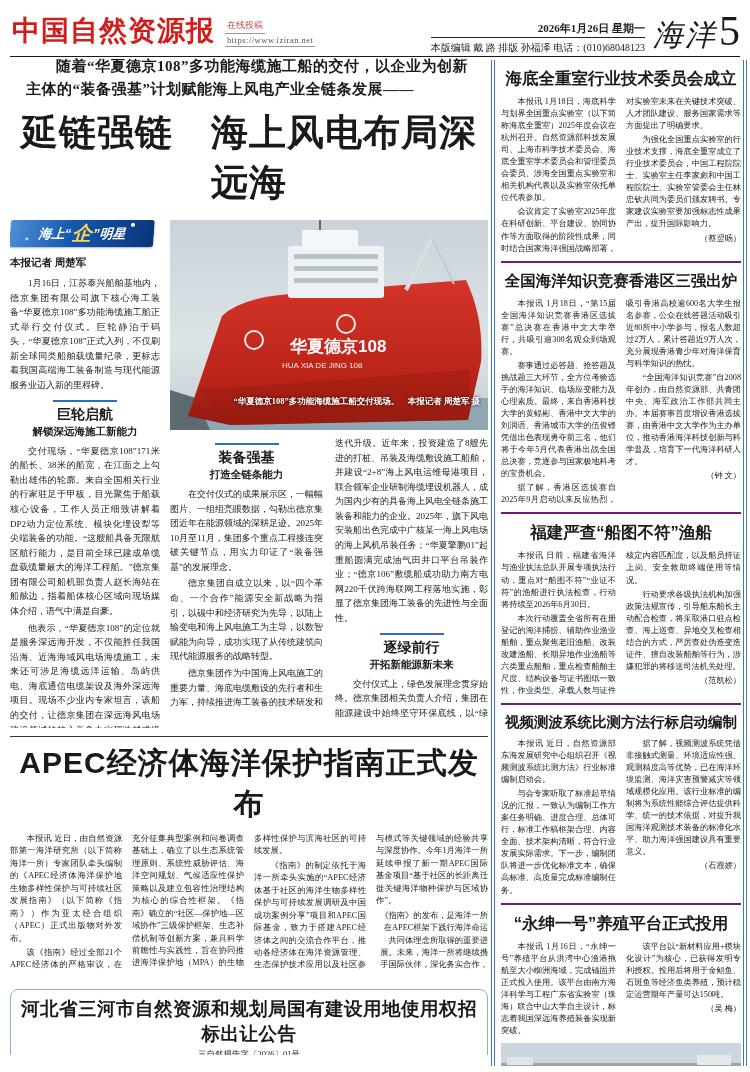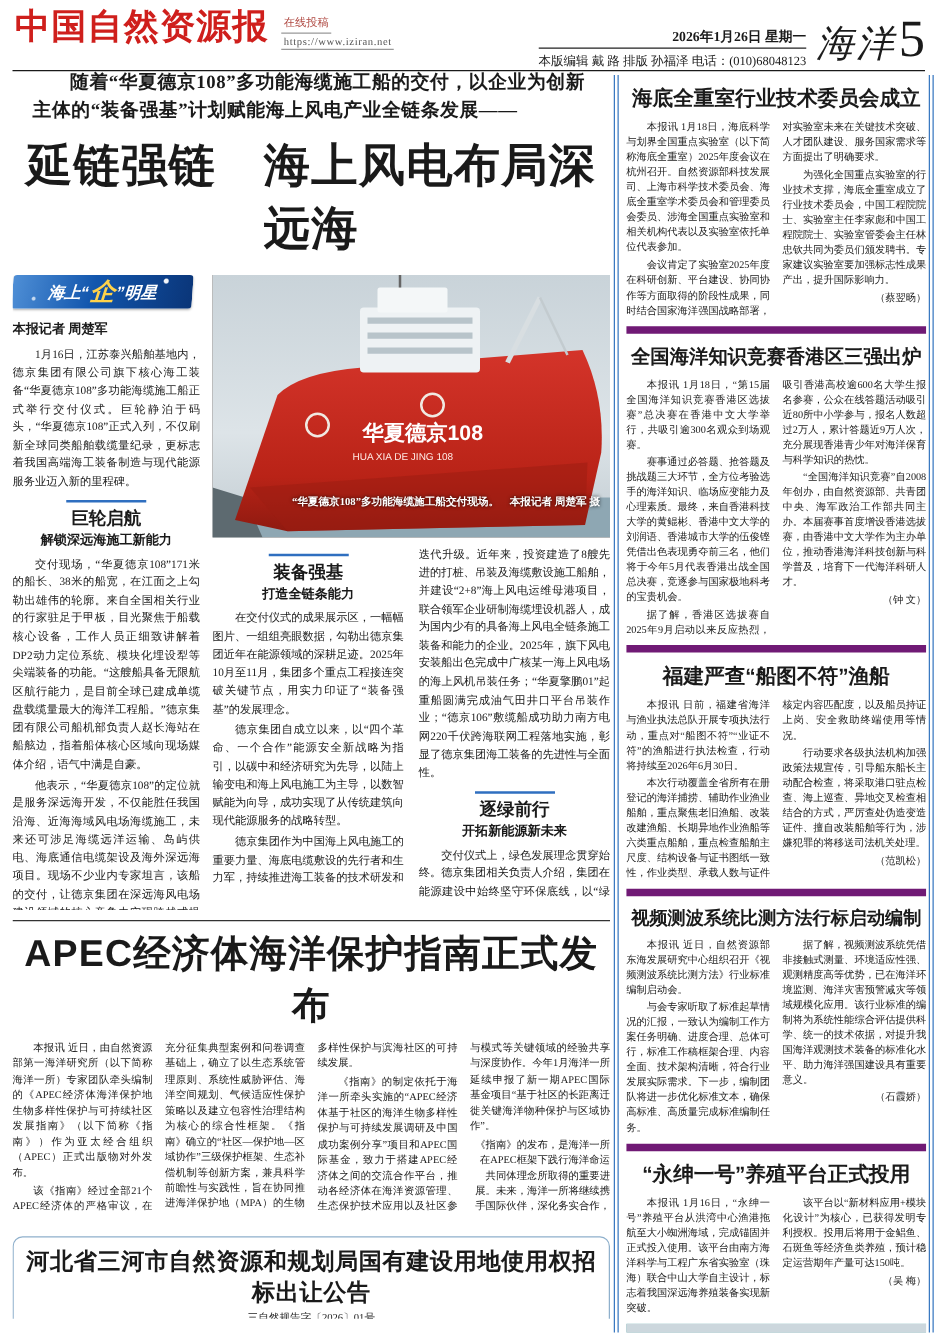--- a/index.html
+++ b/index.html
@@ -1,21 +1,21 @@
 <!DOCTYPE html>
 <html><head>
 <meta charset="utf-8">
 <style>
   * { margin:0; padding:0; box-sizing:border-box; }
   html,body { width:750px; }
   body { height:1072px; background:#ffffff; position:relative; overflow:hidden;
          font-family:"Liberation Serif", serif; color:#1a1a1a; }
 
   
-  #header { position:absolute; left:12px; top:8px; right:10px; height:46px; display:flex; align-items:flex-start; }
+  #header { position:absolute; left:12px; top:8px; right:10px; height:46px; display:flex; align-items:center; }
   .paper-name { font-size:28px; font-weight:bold; color:#cf1f1c; letter-spacing:1px; line-height:1; font-family:"Liberation Serif", serif; }
   .submit-box { margin-left:10px; padding-bottom:1px; }
   .submit-label { font-size:9px; color:#b04a43; border-bottom:1px solid #999; padding:0 2px 1px; display:inline-block; }
   .website { font-size:8.5px; color:#555; letter-spacing:.5px; border-bottom:1px solid #999; padding:1px 2px; }
   .hdr-right { margin-left:auto; display:flex; align-items:flex-end; gap:8px; }
   .hdr-info { text-align:right; }
   .hdr-date { font-size:11px; font-weight:bold; padding-bottom:1px; border-bottom:1.2px solid #222; }
   .hdr-ed { font-size:10px; padding-top:3px; white-space:nowrap; }
   .section-name { font-size:30px; line-height:.95; letter-spacing:2px; color:#1c1c1c; font-weight:400;font-style:italic; }
   .page-no { font-size:42px; font-weight:500; margin-left:2px; }
@@ -63,21 +63,21 @@
   .apec-body { column-count:4; column-gap:10px; height:148px; overflow:hidden; }
   .apec-body .p-gen { font-size:8.3px; line-height:1.5; }
   .apec-body .p-gen:last-child { text-align:right; text-indent:0; }
 
   
   .notice { border:1.5px solid #8fb0cc; border-radius:8px; margin-top:8px; padding:6px 8px 5px; height:198px; overflow:hidden; }
   .notice-title { font-family:"Liberation Sans", sans-serif; font-size:18.5px; font-weight:900; text-align:center; letter-spacing:.5px; }
   .notice-docno { font-size:8.5px; text-align:center; margin:3px 0 5px; }
 
   
-  .r-art { padding:5px 0 6px; border-bottom:6px solid #701a75; }
+  .r-art { padding:5px 0 6px; border-bottom:2px solid #701a75; }
   .r-art:last-of-type { border-bottom:none; }
   .r-head { font-family:"Liberation Sans", sans-serif; font-weight:900; text-align:center; margin:3px 0 6px; white-space:nowrap; }
   .r-head.s16 { font-size:16.5px; } .r-head.s15 { font-size:15.5px; } .r-head.s14 { font-size:14.5px; }
   .rbody { column-count:2; column-gap:10px; }
   .rbody .p-gen { font-size:8.2px; line-height:1.47; }
   .rbody .p-gen:last-child { text-align:right; text-indent:0; }
   .photo2 { position:relative; height:148px; margin-top:6px; overflow:hidden; background:#7fb2b6; }
   svg { display:block; }
 </style>
 </head>

